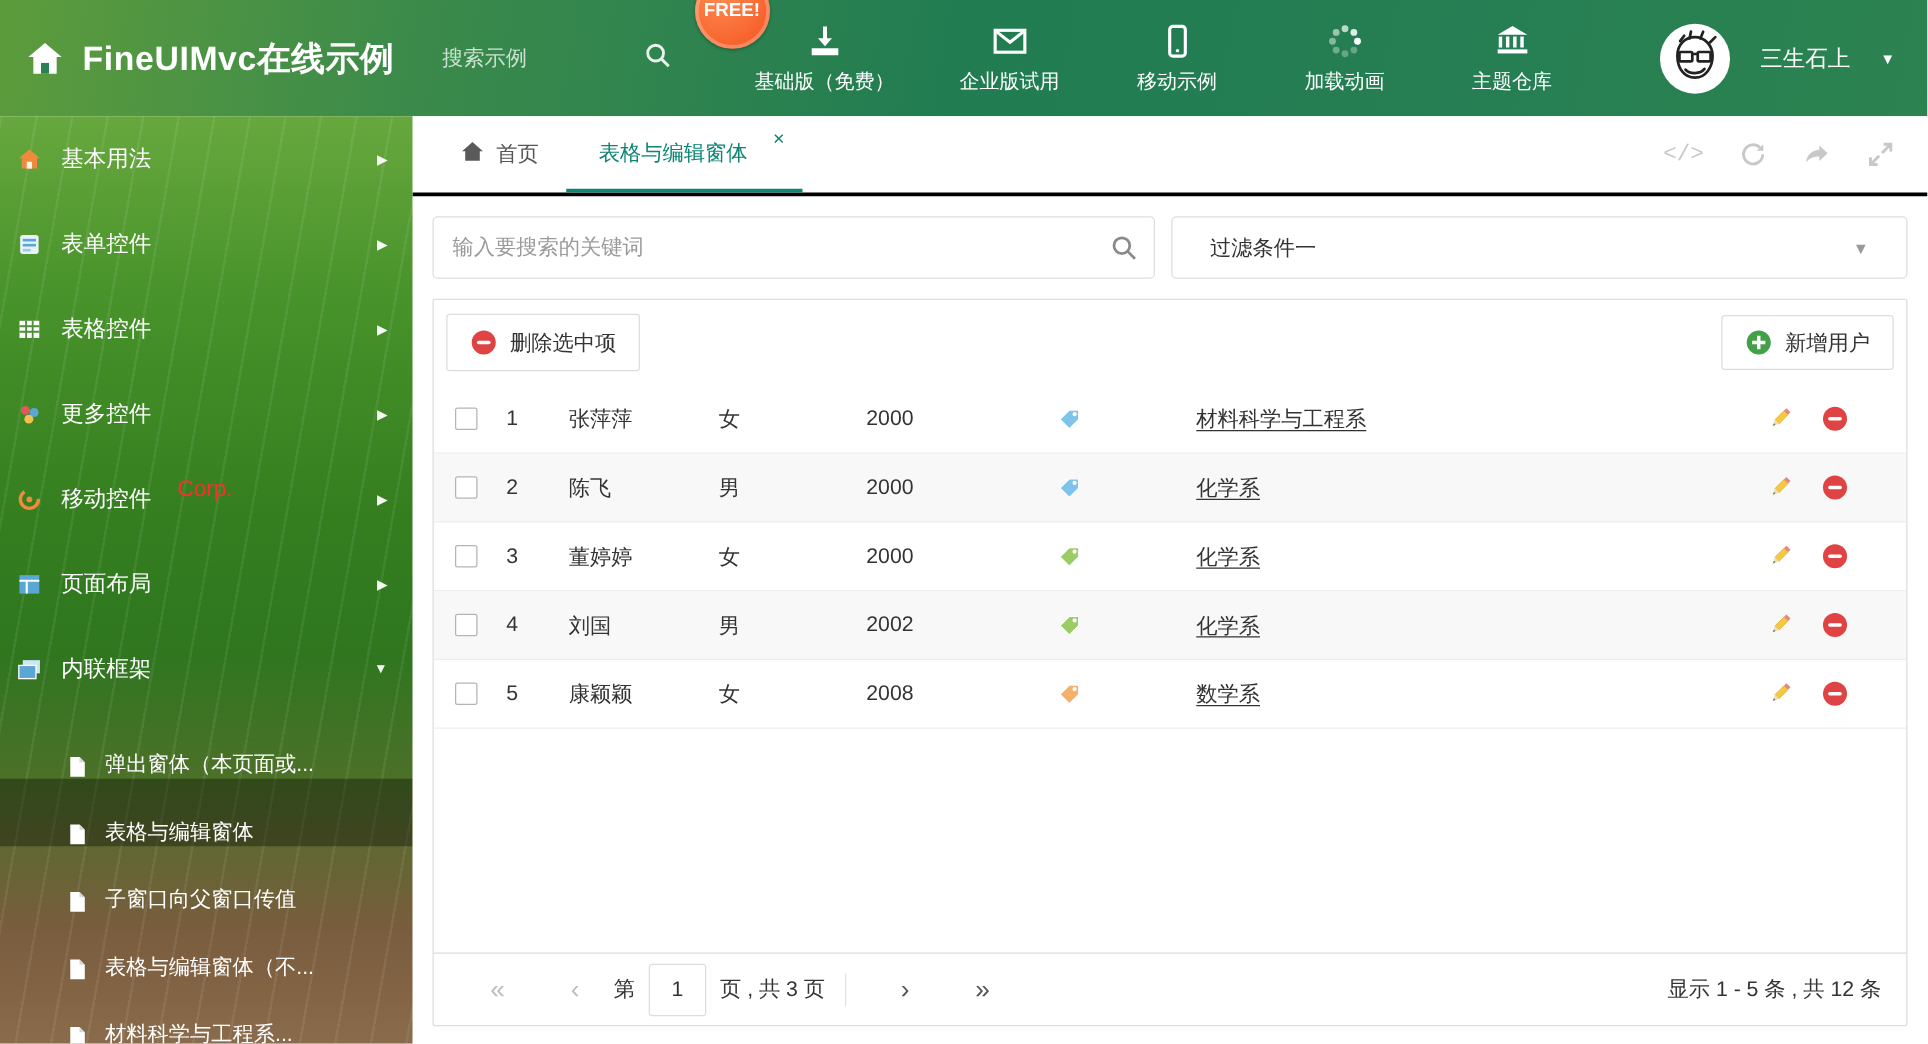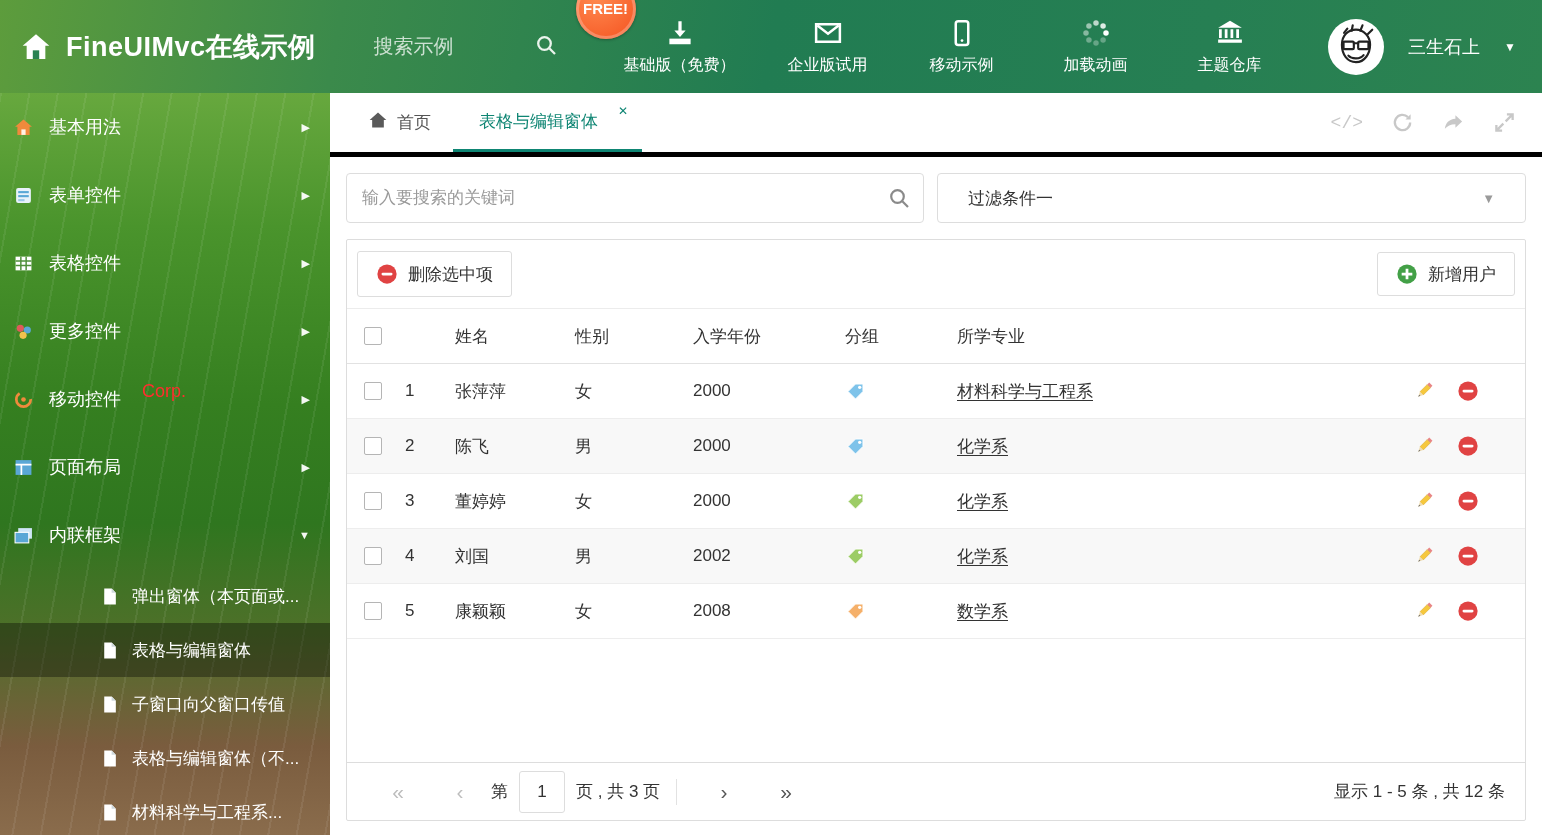--- a/index.html
+++ b/index.html
@@ -11,21 +11,21 @@
 
   
   .header { grid-area:header; display:flex; align-items:center;
     padding:0 26px 0 20px; color:#fff;
     background:linear-gradient(100deg,#5d9c3c 0%,#3b8a4b 22%,#217c52 50%,#267f53 78%,#2c8350 100%); }
   .brand { display:flex; align-items:center; gap:14px; }
   .brand svg { display:block; }
   .app-title { font-size:27px; font-weight:bold; letter-spacing:.5px; }
   .hsearch { margin-left:38px; display:flex; align-items:center; gap:10px; }
   .hsearch input { width:150px; background:transparent; border:none; outline:none;
-    color:#fff; font-size:20px;margin-left:20px; }
+    color:#fff; font-size:17px; }
   .hsearch input::placeholder { color:rgba(255,255,255,.75); }
   .hnav { display:flex; margin-left:66px; gap:50px; }
   .hnav-item { position:relative; display:flex; flex-direction:column; align-items:center;
     gap:7px; font-size:16px; cursor:pointer; min-width:84px; }
   .hnav-ic svg { display:block; width:30px; height:30px; }
   .free-badge { position:absolute; left:-48px; top:-39px; width:60px; height:60px;
     border-radius:50%; background:radial-gradient(circle at 35% 30%,#ff8a50,#f4511e);
     box-shadow:inset 0 0 0 3px rgba(255,255,255,.25), 0 1px 3px rgba(0,0,0,.3);
     display:flex; align-items:center; justify-content:center;
     font-weight:bold; font-size:15px; color:#fff; }
@@ -38,27 +38,27 @@
   
   .side { grid-area:side; color:#fff; overflow:hidden; position:relative;
     background:
       repeating-linear-gradient(100deg, rgba(255,255,255,.07) 0 2px, transparent 2px 28px),
       linear-gradient(180deg,#67a83e 0%,#4a942c 18%,#357f20 42%,#2f761f 58%,#4d7029 72%,#7a5c3e 88%,#8a6c4c 100%); }
   .sitem { height:68px; display:flex; align-items:center; gap:16px;
     padding:0 20px 0 14px; font-size:18px; cursor:pointer; }
   .sitem .sic svg, .ssubitem .sic svg { display:block; width:19px; height:19px; }
   .sitem .arrow { margin-left:auto; font-size:11px; opacity:.95; }
   .corp { color:#ff2d2d; font-size:18px; margin-left:5px; align-self:flex-start; margin-top:16px; }
-  .ssubitem { height:54px; display:flex; align-items:center; gap:13px;
-    padding-left:100px; font-size:17px; cursor:pointer; white-space:nowrap; overflow:hidden; }
+  .ssubitem { height:54px; display:flex; align-items:flex-end; gap:13px;
+    padding-left:52px; font-size:17px; cursor:pointer; white-space:nowrap; overflow:hidden; }
   .ssubitem.active { background:rgba(0,0,0,.34); }
 
   
   .main { grid-area:main; background:#fff; display:flex; flex-direction:column; }
-  .tabbar { height:64px; border-bottom:5px solid #000000; display:flex; align-items:stretch;
+  .tabbar { height:64px; border-bottom:3px solid #000000; display:flex; align-items:stretch;
     padding-left:16px; flex:none; }
   .tab { display:flex; align-items:center; gap:9px; padding:0 22px; font-size:17px;
     color:#555; cursor:pointer; }
   .tab.active { color:#0e8573; border-bottom:3px solid #0e8573; position:relative;
     padding:0 44px 0 26px; }
   .tab-close { position:absolute; top:11px; right:14px; font-size:12px; color:#0e8573; cursor:pointer; }
   .tab-tools { margin-left:auto; display:flex; align-items:center; gap:28px; padding-right:26px;
     color:#c8c8c8; }
   .tool-ic { cursor:pointer; display:flex; align-items:center; }
   .tool-ic svg { width:23px; height:23px; display:block; }
@@ -405,32 +405,20 @@
         </button>
         <button class="btn btn-add">
           <svg viewBox="0 0 24 24">
               <circle cx="12" cy="12" r="10.5" fill="#43a047"></circle>
               <path d="M12 6.2v11.6M6.2 12h11.6" stroke="#fff" stroke-width="3"></path>
             </svg>
           <span>新增用户</span>
         </button>
       </div>
 
-      <div class="thead">
-        <div class="c-check">
-            <span class="cb"></span>
-          </div>
-        <div class="c-num"></div>
-        <div class="c-name">姓名</div>
-        <div class="c-gender">性别</div>
-        <div class="c-year">入学年份</div>
-        <div class="c-group">分组</div>
-        <div class="c-major">所学专业</div>
-        <div class="c-actions"></div>
-      </div>
 
       <div class="tbody">
           <div class="trow">
     <div class="c-check">
               <span class="cb"></span>
             </div>
     <div class="c-num">1</div>
     <div class="c-name">张萍萍</div>
     <div class="c-gender">女</div>
     <div class="c-year">2000</div>

